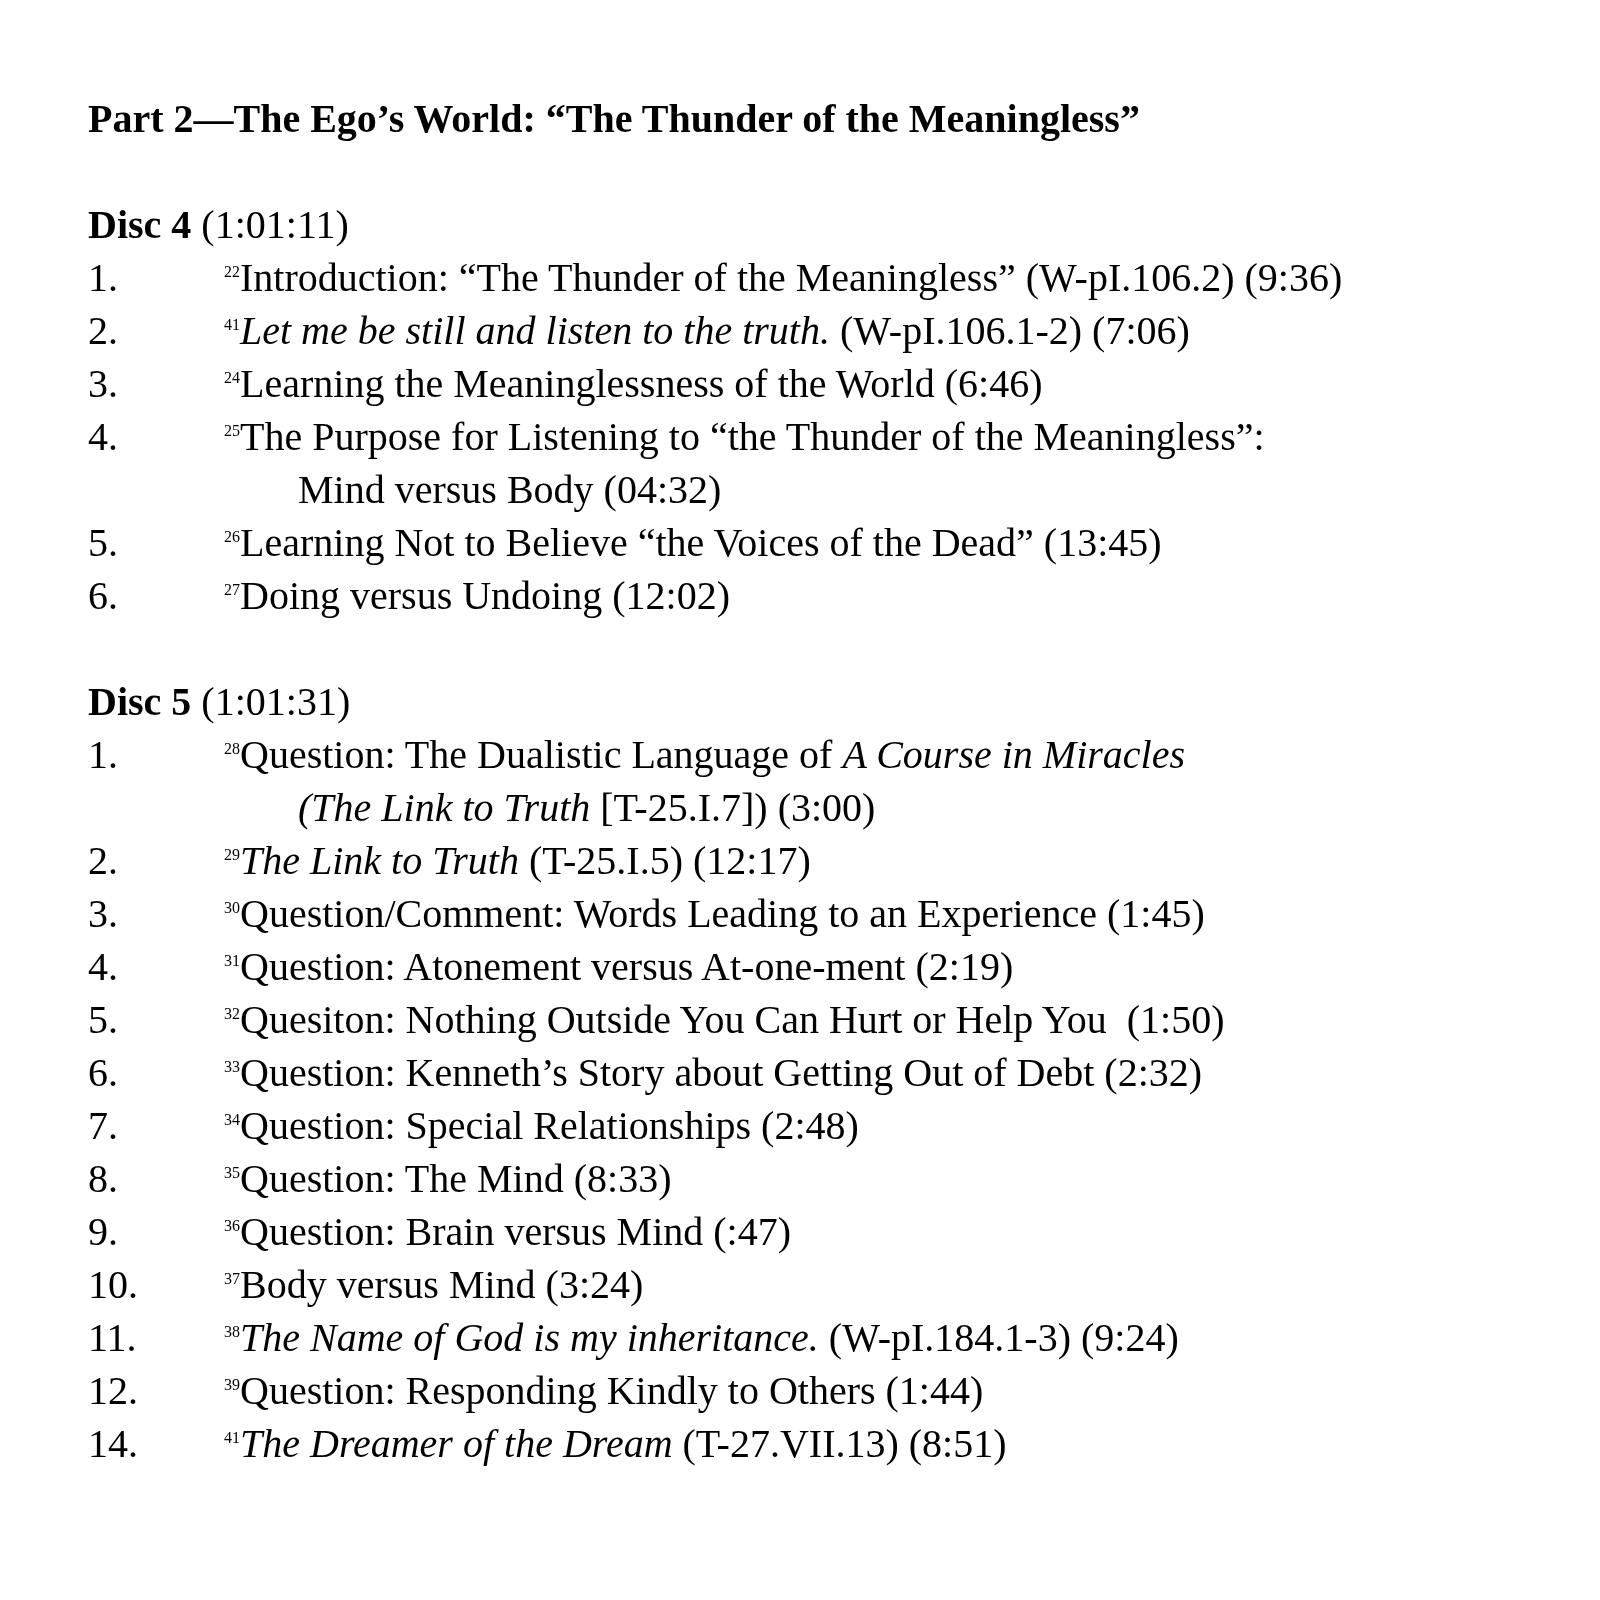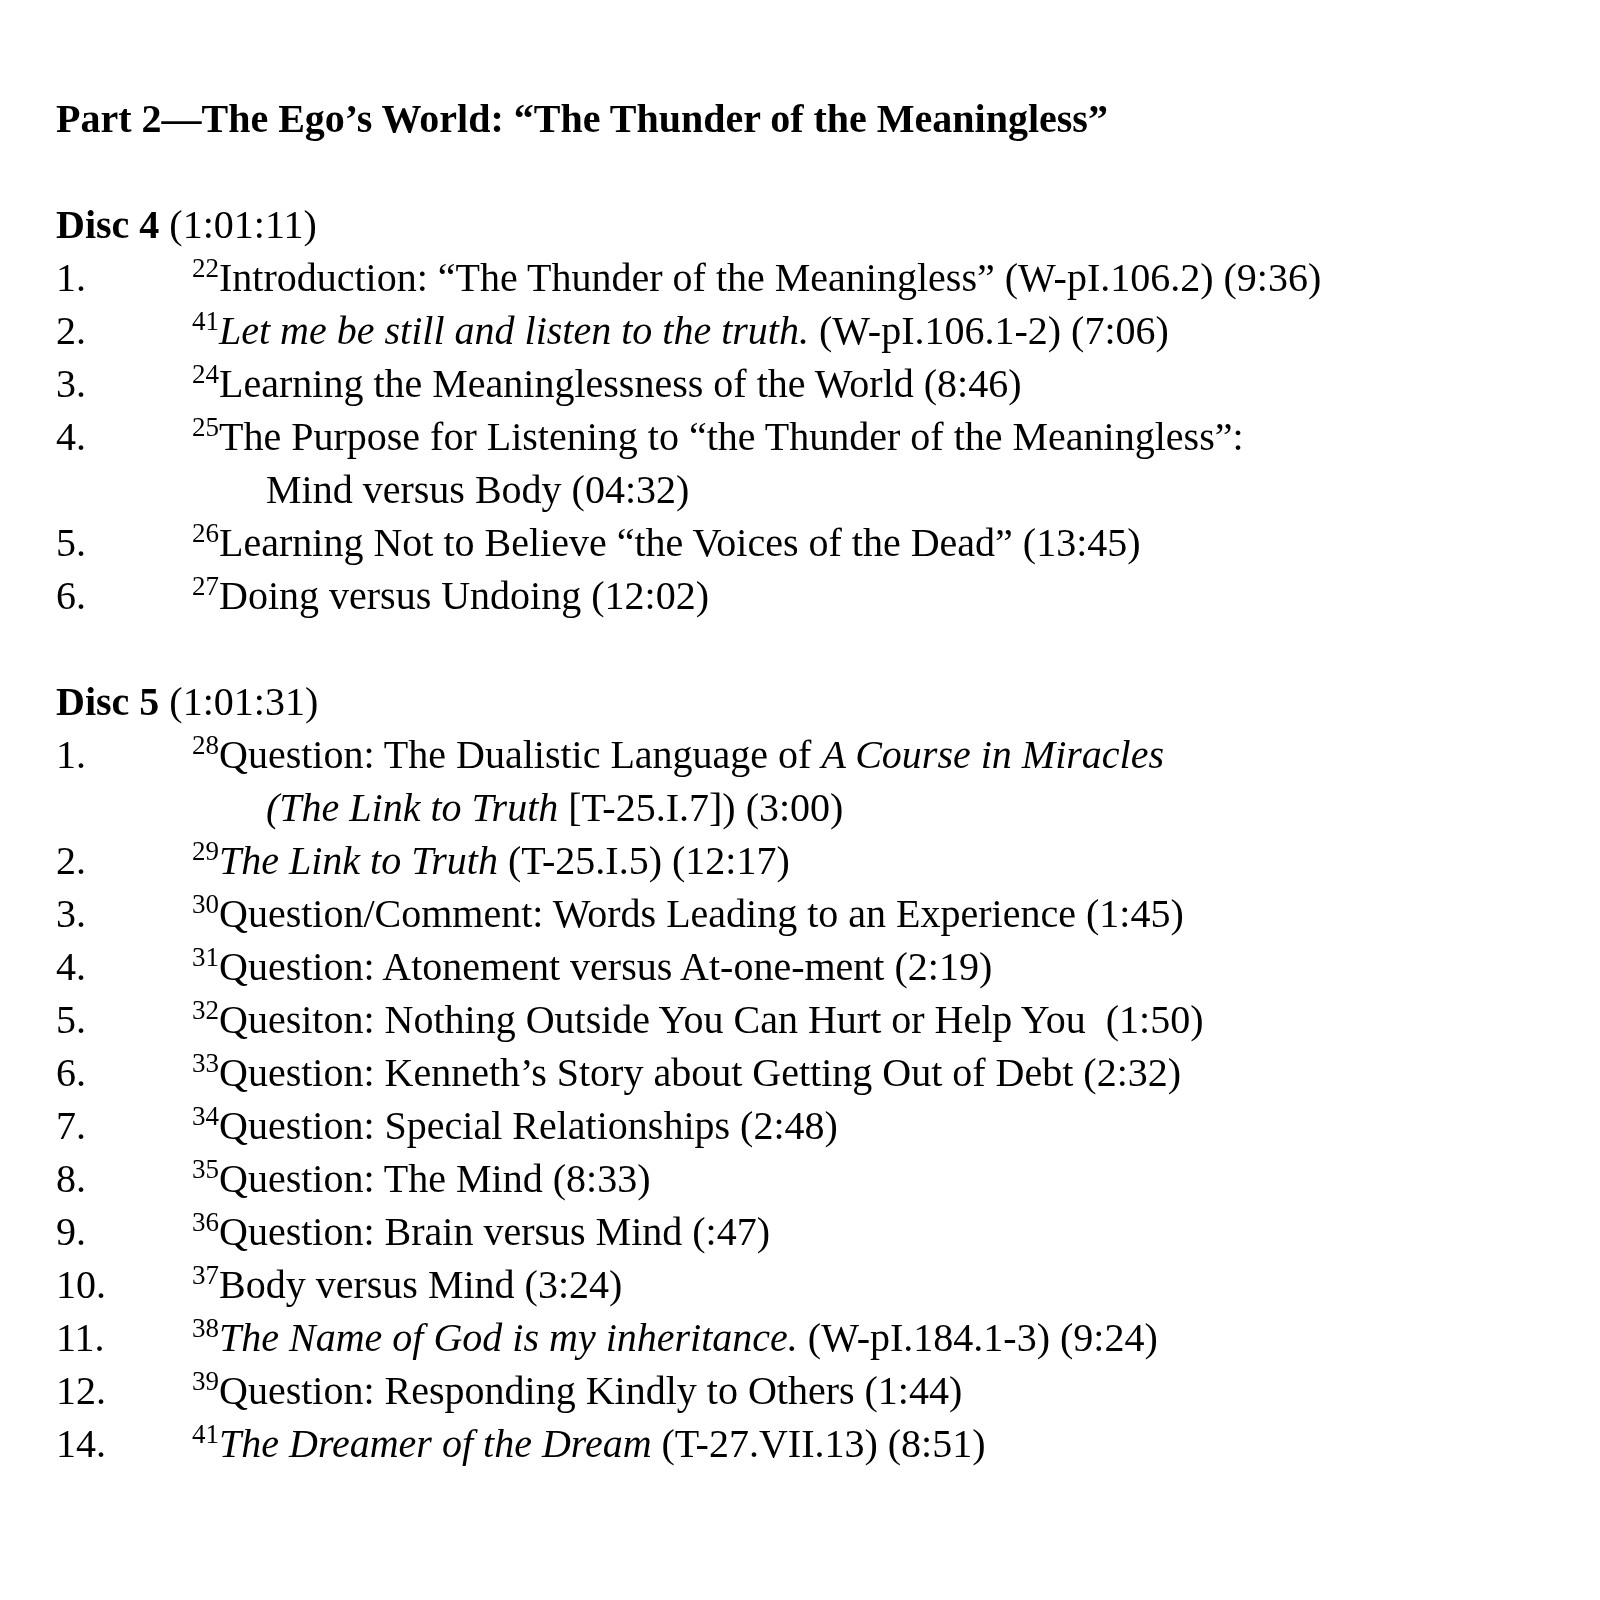--- a/index.html
+++ b/index.html
@@ -11,21 +11,21 @@
   .page {
     position: relative;
     width: 1600px;
     height: 1600px;
     background: #ffffff;
     font-family: "Liberation Serif", "DejaVu Serif", serif;
     font-size: 40px;
     line-height: 53px;
     color: #000000;
     box-sizing: border-box;
-    padding: 92px 40px 0 56px;
+    padding: 92px 40px 0 88px;
     overflow: hidden;
   }
   .title {
     font-weight: bold;
     white-space: pre-wrap;
     height: 53px;
   }
   .disc {
     margin-top: 53px;
   }
@@ -47,21 +47,21 @@
     flex: 1 1 auto;
     min-width: 0;
   }
   .track-line {
     white-space: pre-wrap;
   }
   .track-line.cont {
     margin-left: 74px;
   }
   sup.track-sup {
-    font-size: 27px;
+    font-size: 16px;
     line-height: 0;
     vertical-align: baseline;
     position: relative;
     top: -14px;
     font-style: normal;
   }
   .seg-italic {
     font-style: italic;
     margin-top: 8px;
   }
@@ -86,21 +86,21 @@
         </div>
         <div class="track">
           <div class="track-num">2.</div>
           <div class="track-body">
             <div class="track-line"><sup class="track-sup">41</sup><span class="seg-italic">Let me be still and listen to the truth.</span><span class="seg-regular"> (W-pI.106.1-2) (7:06)</span></div>
           </div>
         </div>
         <div class="track">
           <div class="track-num">3.</div>
           <div class="track-body">
-            <div class="track-line"><sup class="track-sup">24</sup><span class="seg-regular">Learning the Meaninglessness of the World (8:46)</span></div>
+            <div class="track-line"><sup class="track-sup">24</sup><span class="seg-regular">Learning the Meaninglessness of the World (6:46)</span></div>
           </div>
         </div>
         <div class="track">
           <div class="track-num">4.</div>
           <div class="track-body">
             <div class="track-line"><sup class="track-sup">25</sup><span class="seg-regular">The Purpose for Listening to “the Thunder of the Meaningless”:</span></div>
             <div class="track-line cont"><span class="seg-regular">Mind versus Body (04:32)</span></div>
           </div>
         </div>
         <div class="track">

